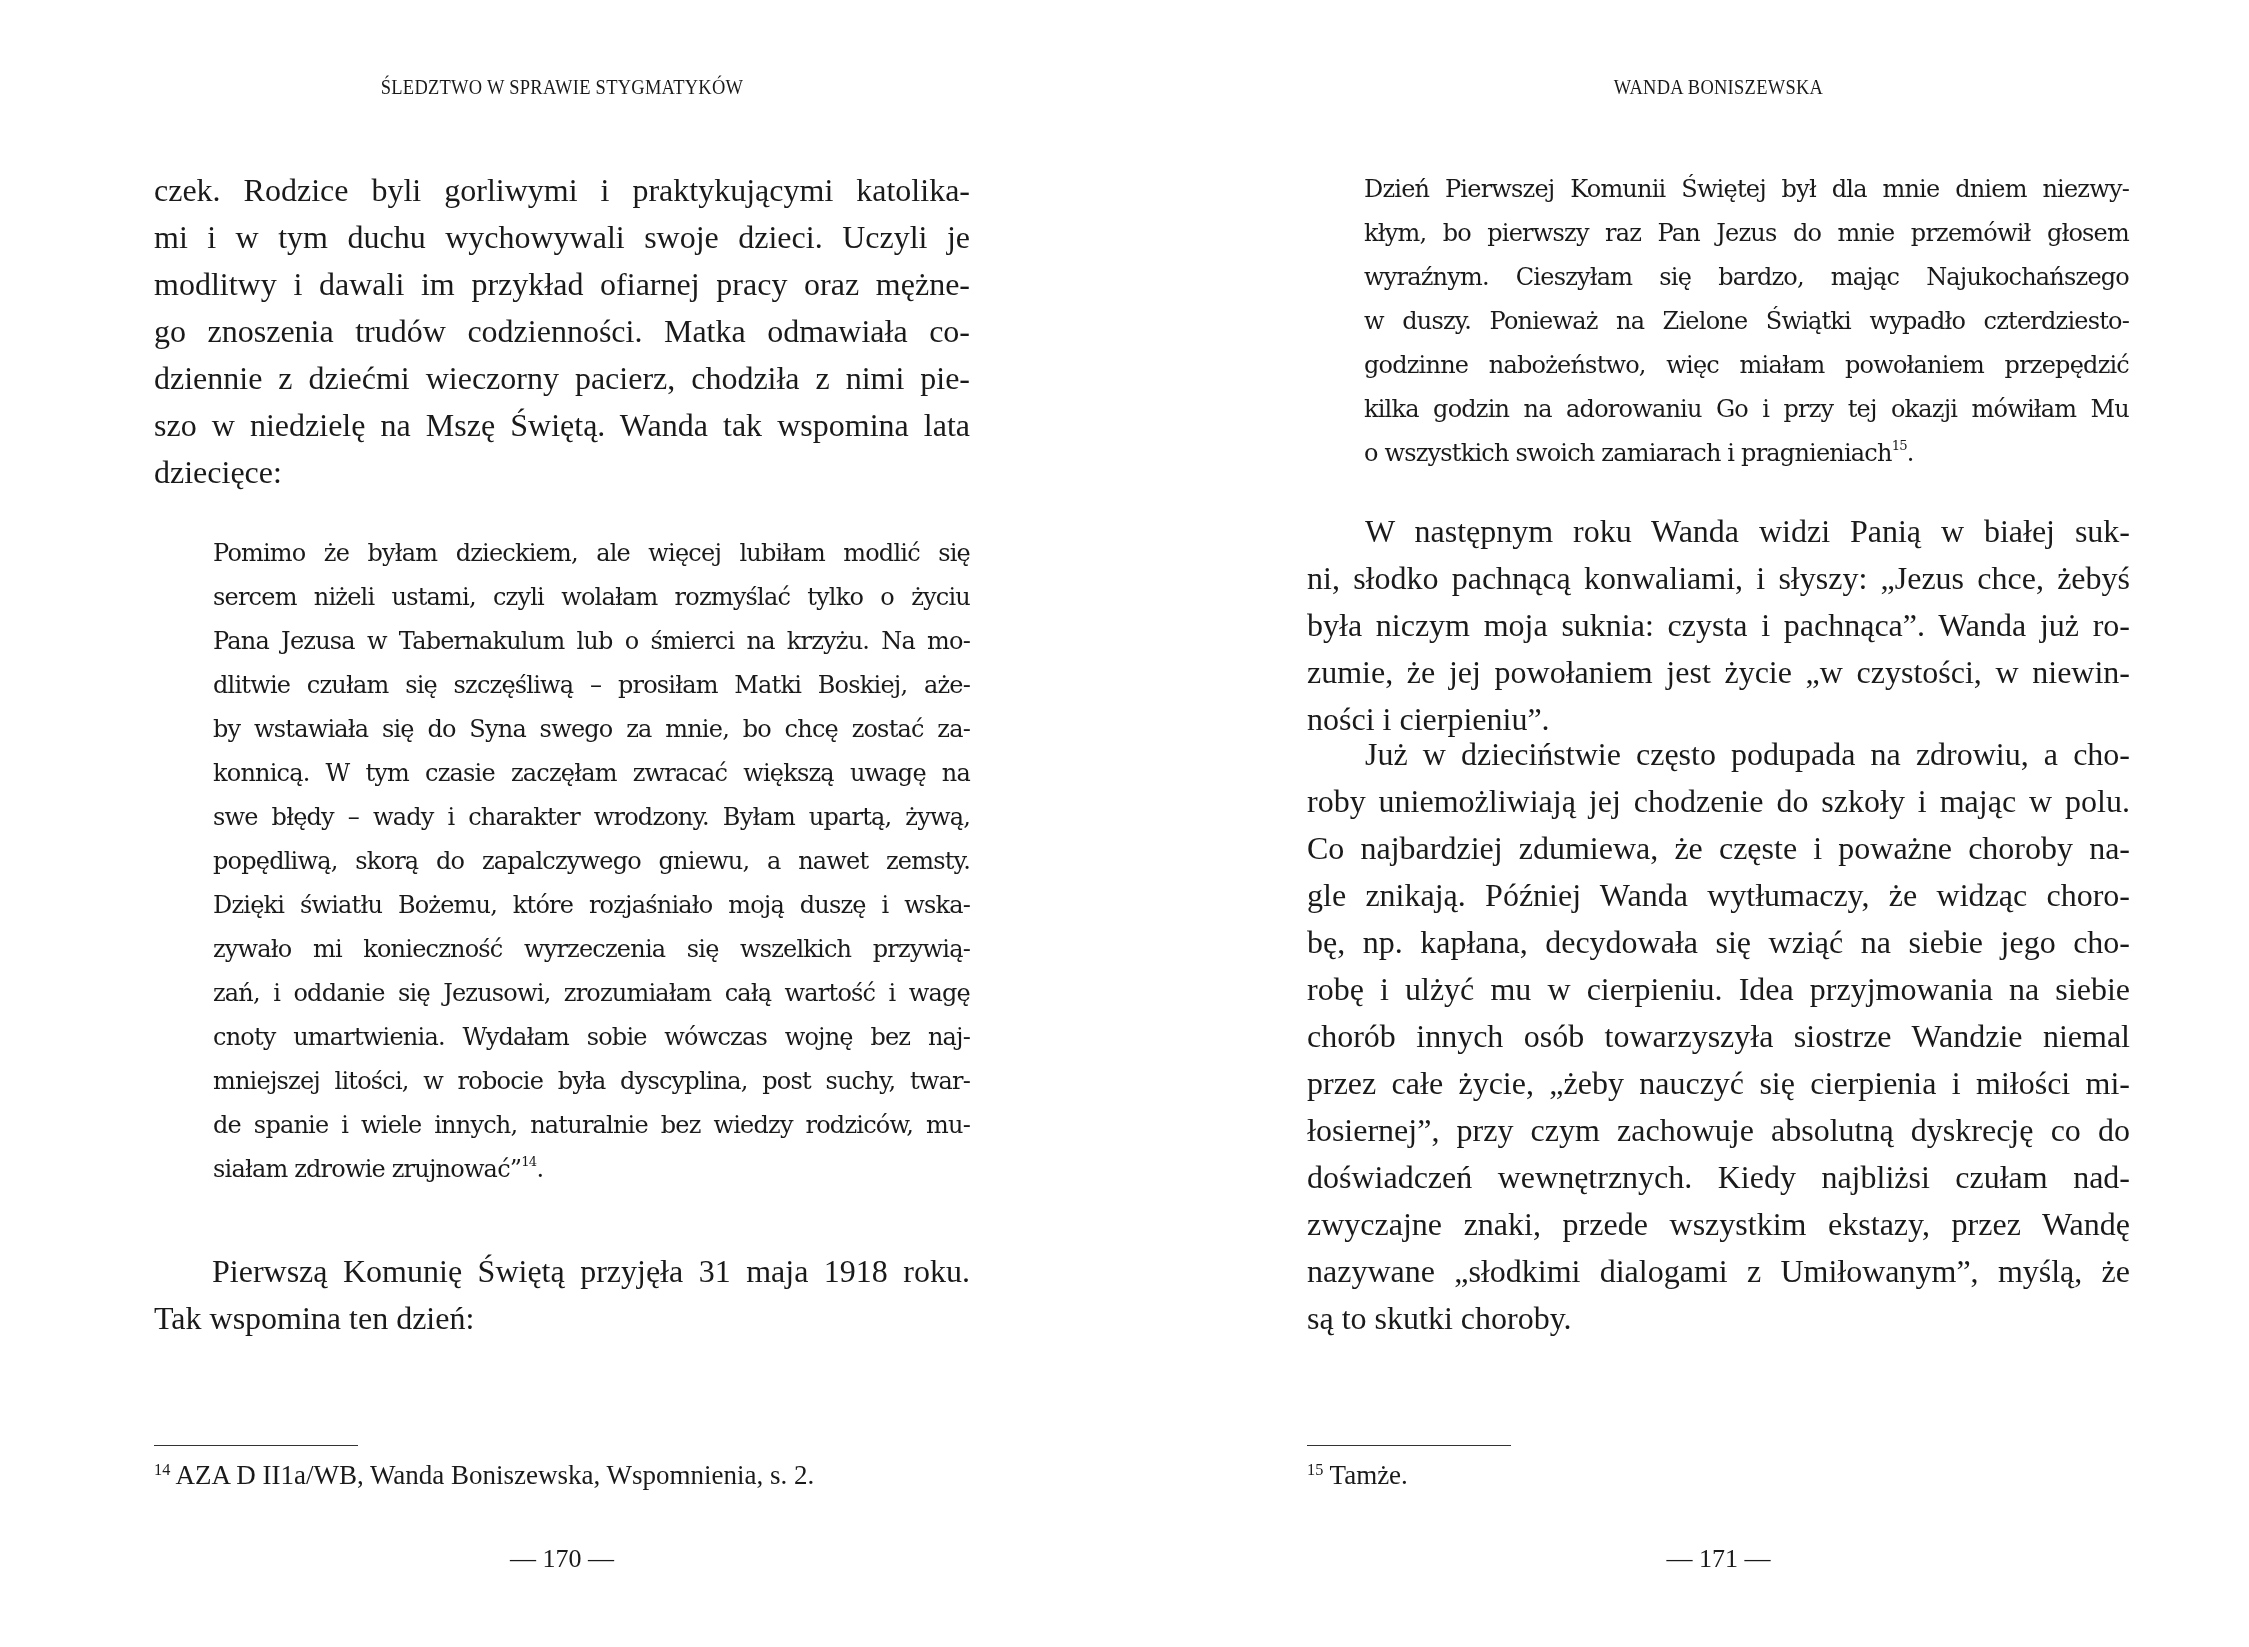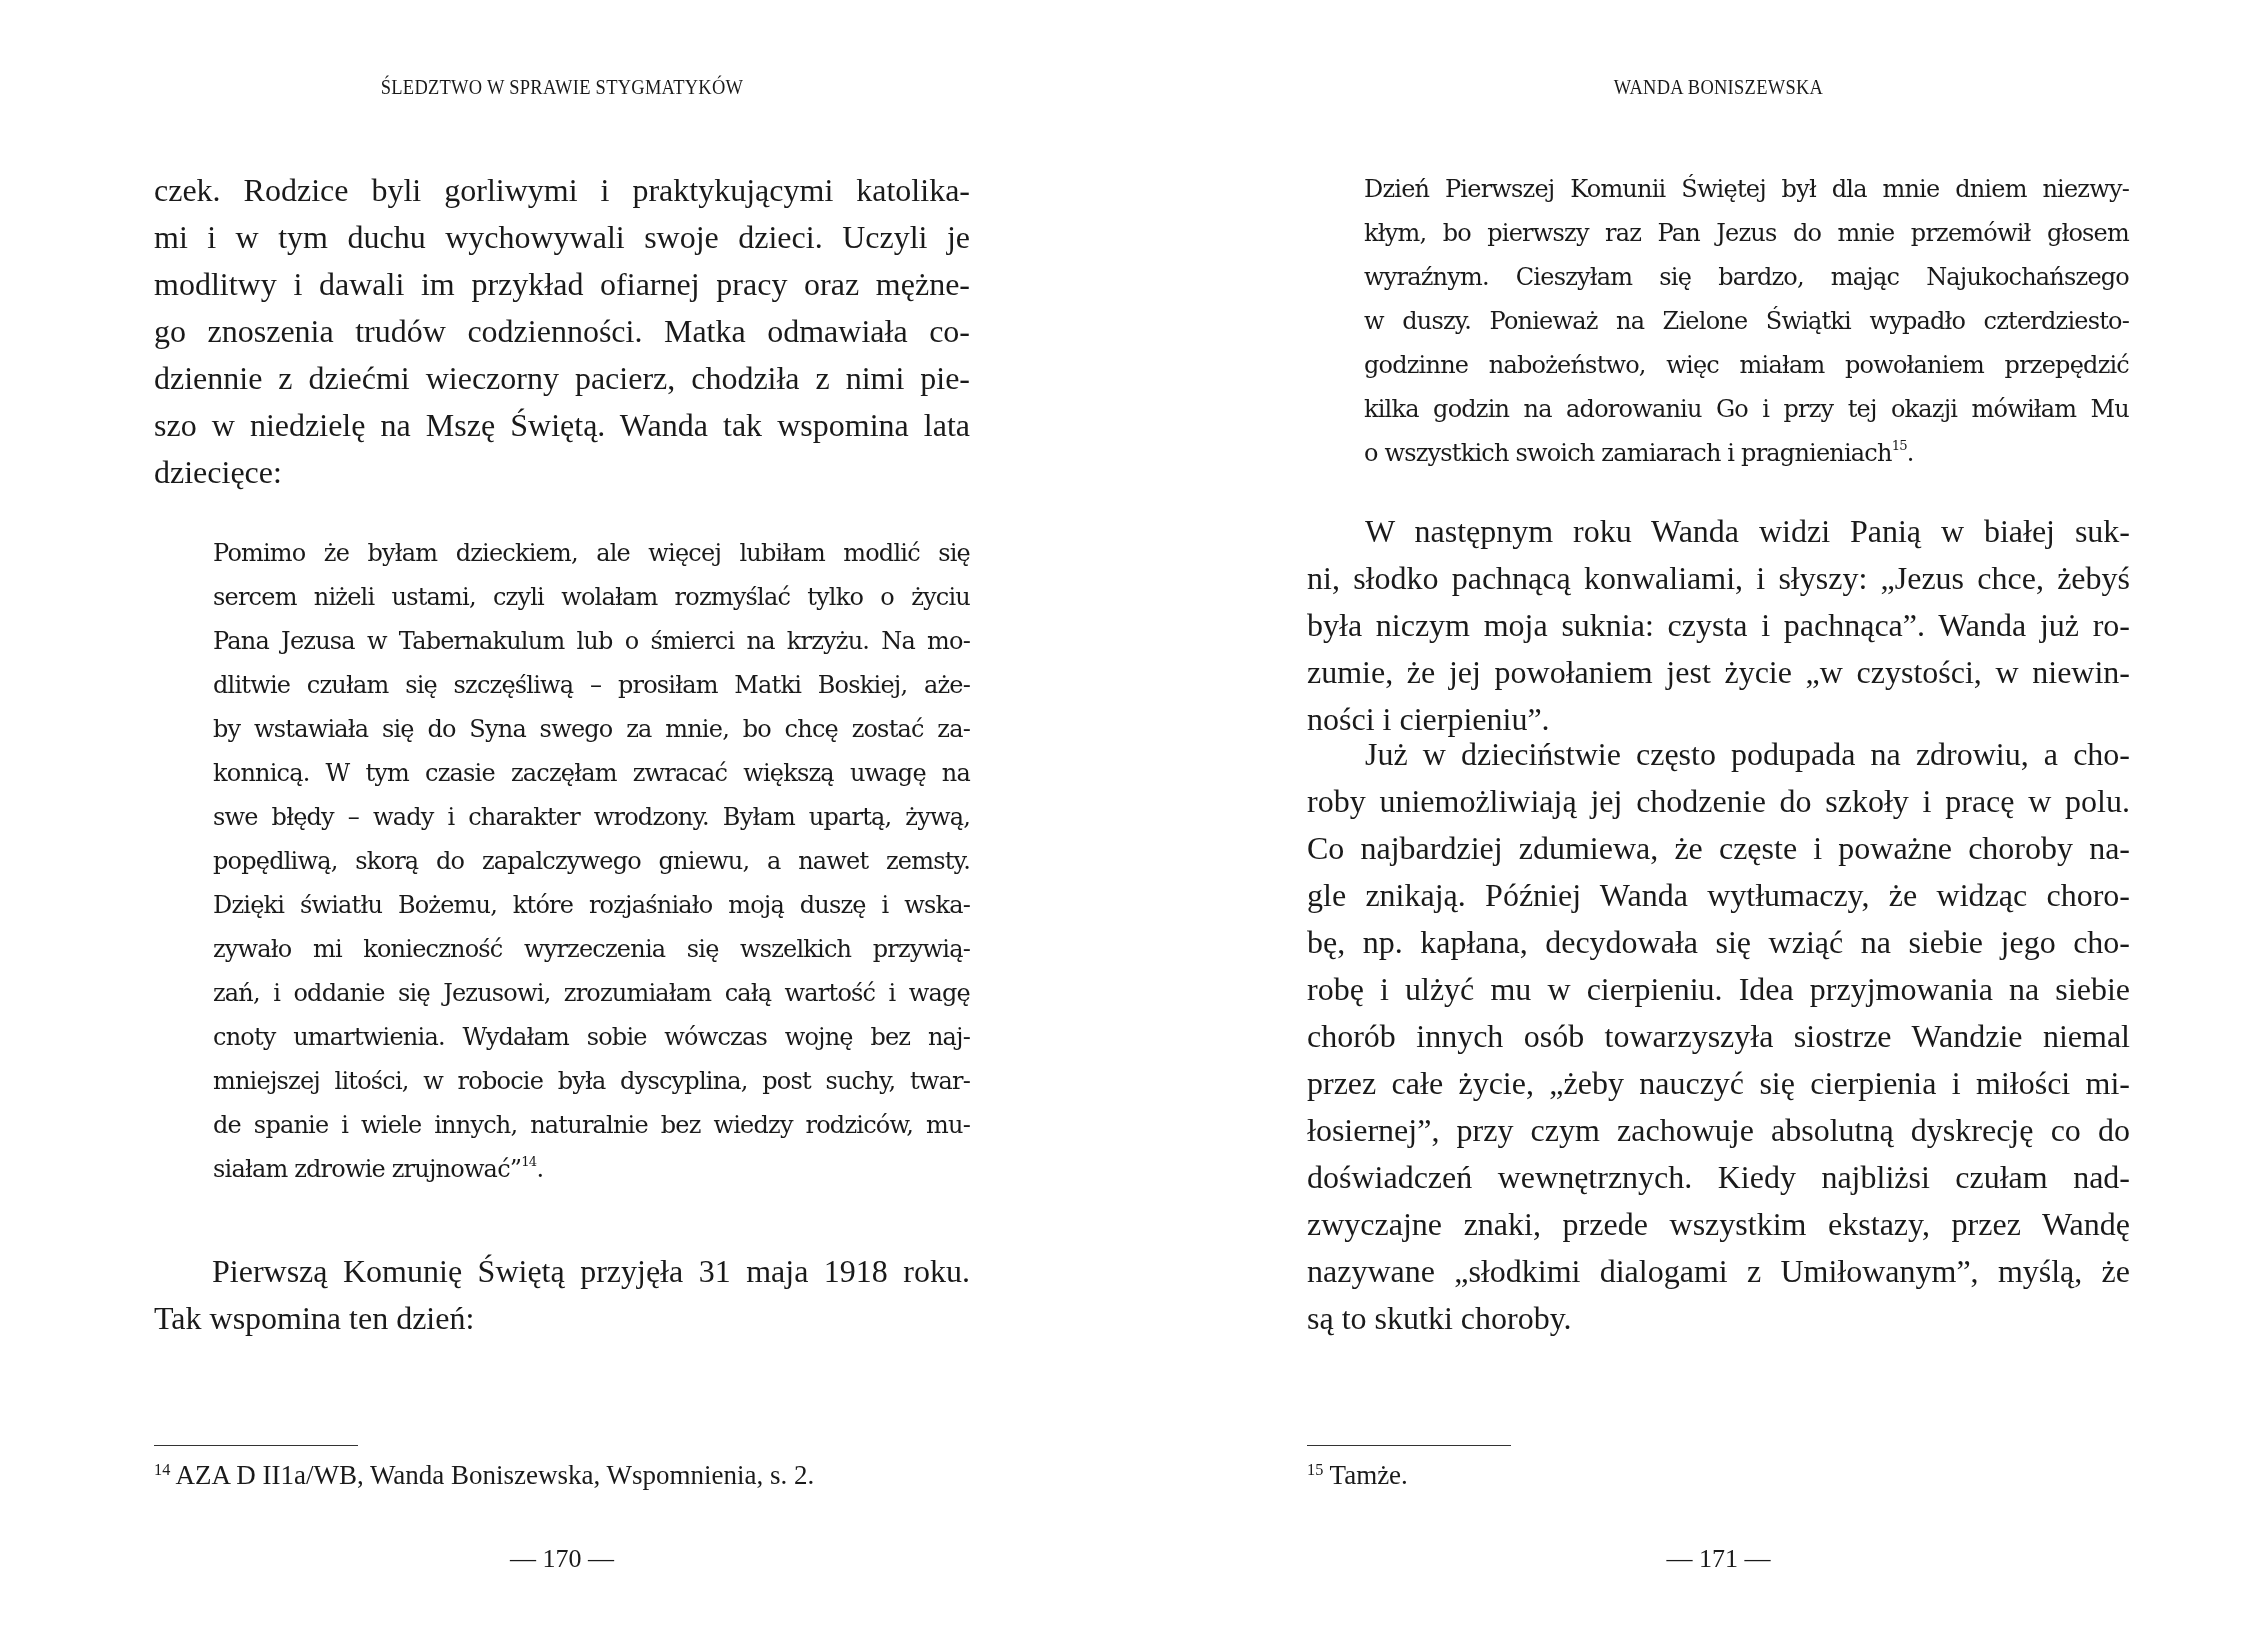--- a/index.html
+++ b/index.html
@@ -99,21 +99,21 @@
   <div class="body-text" style="left:182px; top:508px; width:823px;">
     <span class="line indent">W następnym roku Wanda widzi Panią w białej suk-</span>
     <span class="line">ni, słodko pachnącą konwaliami, i słyszy: „Jezus chce, żebyś</span>
     <span class="line">była niczym moja suknia: czysta i pachnąca”. Wanda już ro-</span>
     <span class="line">zumie, że jej powołaniem jest życie „w czystości, w niewin-</span>
     <span class="line last">ności i cierpieniu”.</span>
   </div>
 
   <div class="body-text" style="left:182px; top:731px; width:823px;">
     <span class="line indent">Już w dzieciństwie często podupada na zdrowiu, a cho-</span>
-    <span class="line">roby uniemożliwiają jej chodzenie do szkoły i pracę w polu.</span>
+    <span class="line">roby uniemożliwiają jej chodzenie do szkoły i mając w polu.</span>
     <span class="line">Co najbardziej zdumiewa, że częste i poważne choroby na-</span>
     <span class="line">gle znikają. Później Wanda wytłumaczy, że widząc choro-</span>
     <span class="line">bę, np. kapłana, decydowała się wziąć na siebie jego cho-</span>
     <span class="line">robę i ulżyć mu w cierpieniu. Idea przyjmowania na siebie</span>
     <span class="line">chorób innych osób towarzyszyła siostrze Wandzie niemal</span>
     <span class="line">przez całe życie, „żeby nauczyć się cierpienia i miłości mi-</span>
     <span class="line">łosiernej”, przy czym zachowuje absolutną dyskrecję co do</span>
     <span class="line">doświadczeń wewnętrznych. Kiedy najbliżsi czułam nad-</span>
     <span class="line">zwyczajne znaki, przede wszystkim ekstazy, przez Wandę</span>
     <span class="line">nazywane „słodkimi dialogami z Umiłowanym”, myślą, że</span>

